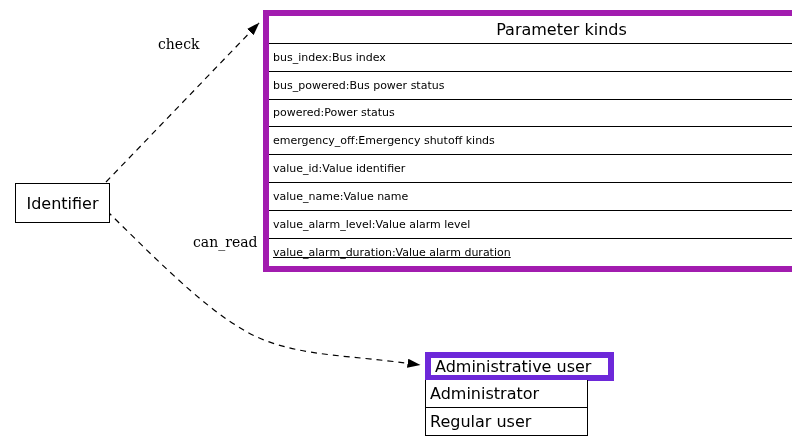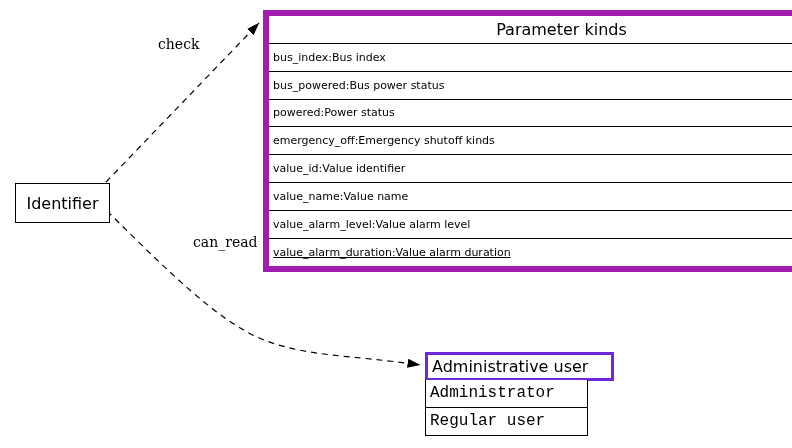--- a/index.html
+++ b/index.html
@@ -63,21 +63,21 @@
     align-items: center;
     padding-left: 4px;
     font-size: 11px;
     white-space: nowrap;
   }
   .ptable .row:last-child { border-bottom: none; text-decoration: underline; }
   .utable-title {
     position: absolute;
     left: 425px; top: 352px;
     width: 189px; height: 29px;
-    border: 3px solid #6d28d9;
+    border: 6px solid #6d28d9;
     box-sizing: border-box;
     display: flex;
     align-items: center;
     padding-left: 4px;
     font-size: 16px;
     background: #ffffff;
   }
   .utable-rows {
     position: absolute;
     left: 425px; top: 380px;
@@ -89,21 +89,20 @@
   }
   .utable-rows .row {
     height: 27.5px;
     border-bottom: 1px solid #000000;
     box-sizing: border-box;
     display: flex;
     align-items: center;
     padding-left: 4px;
     font-size: 16px;
     white-space: nowrap;
-    font-family: Liberation Mono, monospace;
   }
   .utable-rows .row:last-child { border-bottom: none; }
 </style>
 </head>
 <body>
 
 <div class="canvas">
 
   <svg class="edges-layer" width="792" height="448" viewBox="0 0 792 448" xmlns="http://www.w3.org/2000/svg">
     <defs>

